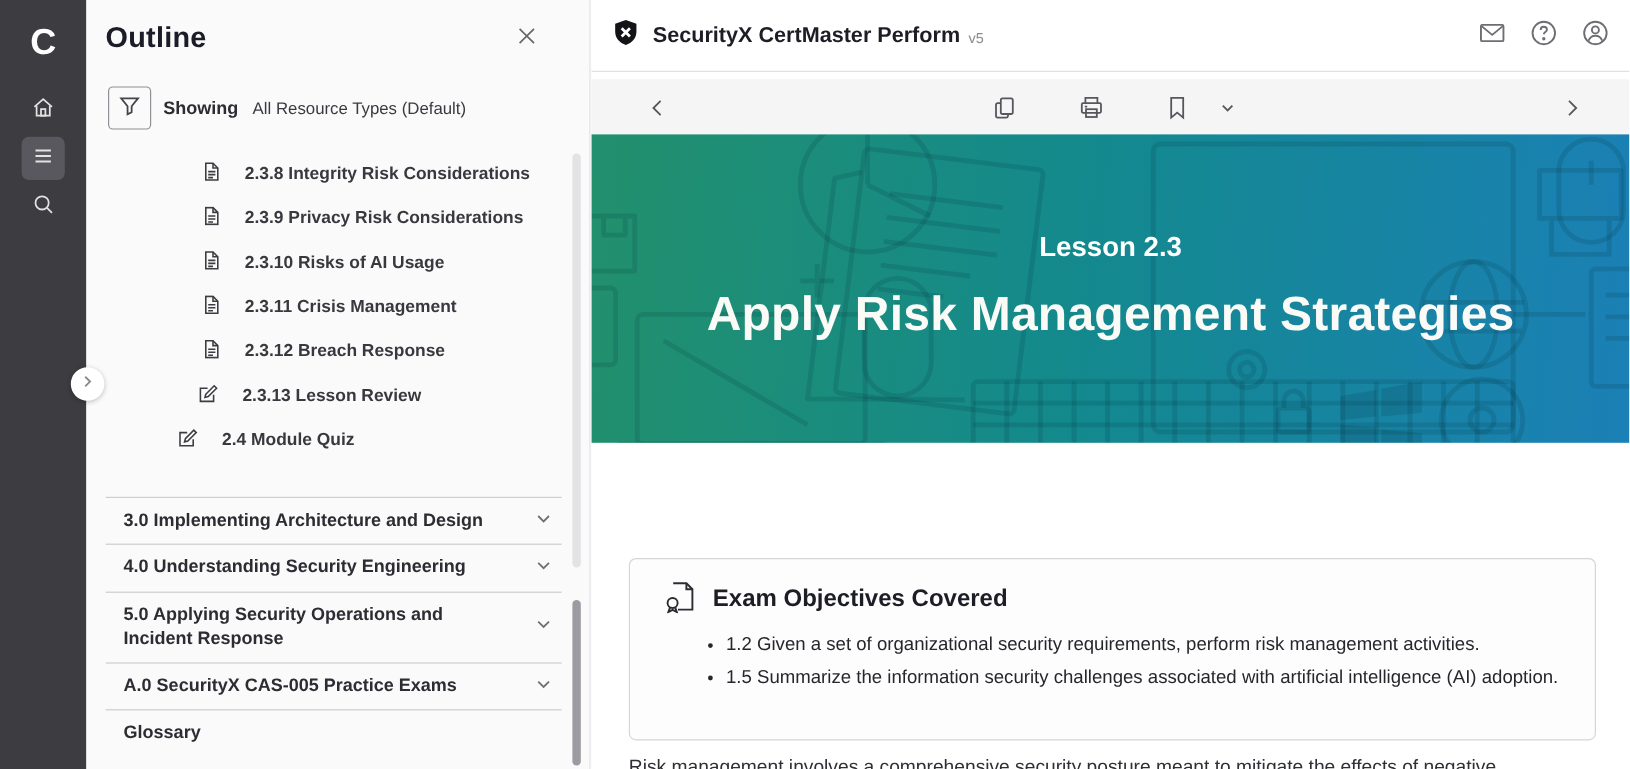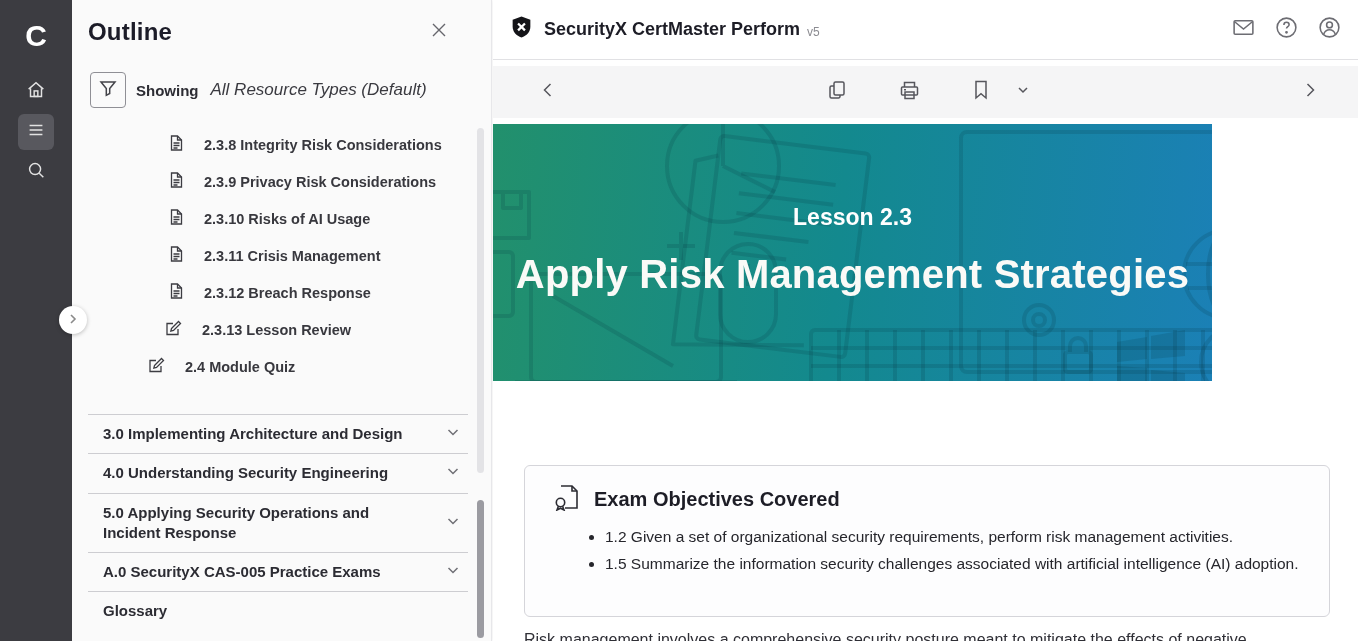--- a/index.html
+++ b/index.html
@@ -21,21 +21,21 @@
   
   .sidebar { position:absolute; left:72px; top:0; width:420px; height:641px; background:#fafafa; border-right:1px solid #e7e7ea; box-shadow:2px 0 4px rgba(0,0,0,.05); }
   .sb-head { display:flex; align-items:center; justify-content:space-between; padding:18px 40px 0 16px; }
   .sb-title { font-size:24px; font-weight:bold; color:#1c1c28; letter-spacing:.2px; }
   .sb-close { width:24px; height:24px; display:flex; align-items:center; justify-content:center; cursor:pointer; }
   .sb-close svg { stroke:#66666c; stroke-width:1.4; }
   .sb-filter { display:flex; align-items:center; margin:26px 0 0 18px; }
   .filter-btn { width:36px; height:36px; border:1px solid #8f8f95; border-radius:4px; background:#fafafa; display:flex; align-items:center; justify-content:center; cursor:pointer; }
   .filter-btn svg { stroke:#44444a; fill:none; stroke-width:1.5; }
   .sb-filter .lab { font-size:15px; font-weight:bold; color:#2c2c33; margin-left:10px; }
-  .sb-filter .val { font-size:17px; color:#3a3a40; margin-left:12px;font-style:italic; }
+  .sb-filter .val { font-size:14px; color:#3a3a40; margin-left:12px; }
 
   .sb-list { margin-top:18px; }
   .sb-item { height:37px; display:flex; align-items:center; gap:20px; font-size:14.5px; font-weight:bold; color:#38383e; cursor:pointer; }
   .sb-item.lvl3 { padding-left:97px; }
   .sb-item.lvl3b { padding-left:93px; }
   .sb-item.lvl2 { padding-left:76px; }
   .sb-item svg { stroke:#3c3c42; fill:none; stroke-width:1.3; flex:0 0 auto; }
 
   .sb-sections { position:absolute; left:16px; top:414px; width:380px; }
   .sb-section { border-top:1px solid #cdcdd1; display:flex; align-items:center; justify-content:space-between; padding:9px 8px 9px 15px; cursor:pointer;gap:16px; }
@@ -54,21 +54,21 @@
   .mh-right { margin-left:auto; display:flex; align-items:center; gap:17px; }
   .mh-ic { width:26px; height:26px; display:flex; align-items:center; justify-content:center; cursor:pointer; }
   .mh-ic svg { stroke:#6d6d73; fill:none; stroke-width:1.5; }
 
   .toolbar { position:absolute; left:0; top:66px; width:865px; height:52px; background:#f5f5f6; }
   .tb-ic { position:absolute; top:0; height:52px; display:flex; align-items:center; justify-content:center; width:40px; cursor:pointer; }
   .tb-ic svg { stroke:#56565c; fill:none; stroke-width:1.5; }
   .tb-prev { left:35px; } .tb-copy { left:324px; } .tb-print { left:396px; } .tb-bookmark { left:468px; } .tb-caret { left:510px; } .tb-next { right:28px; }
 
   
-  .banner { position:absolute; left:0; top:124px; width:719px; height:257px; background:linear-gradient(95deg,#22906c 0%,#13898e 48%,#1b80b6 100%); overflow:hidden; }
+  .banner { position:absolute; left:0; top:112px; width:865px; height:257px; background:linear-gradient(95deg,#22906c 0%,#13898e 48%,#1b80b6 100%); overflow:hidden; }
   .banner-pattern { position:absolute; left:0; top:0; }
   .banner-lesson { position:absolute; left:0; top:80px; width:100%; text-align:center; color:#fff; font-size:23px; font-weight:bold; }
   .banner-title { position:absolute; left:0; top:128px; width:100%; text-align:center; color:#fafaf7; font-size:40px; font-weight:bold; letter-spacing:.2px; }
 
   
   .obj-box { position:absolute; left:31px; top:465px; width:806px; height:152px; border:1px solid #d5d5da; border-radius:6px; background:#fdfdfe; padding:17px 24px 0 28px; }
   .obj-head { display:flex; align-items:center; gap:13px; }
   .obj-head svg { stroke:#2c2c33; fill:none; stroke-width:1.6; }
   .obj-title { font-size:20px; font-weight:bold; color:#1d1d26; }
   .obj-list { margin-top:10px; padding-left:52px; }

